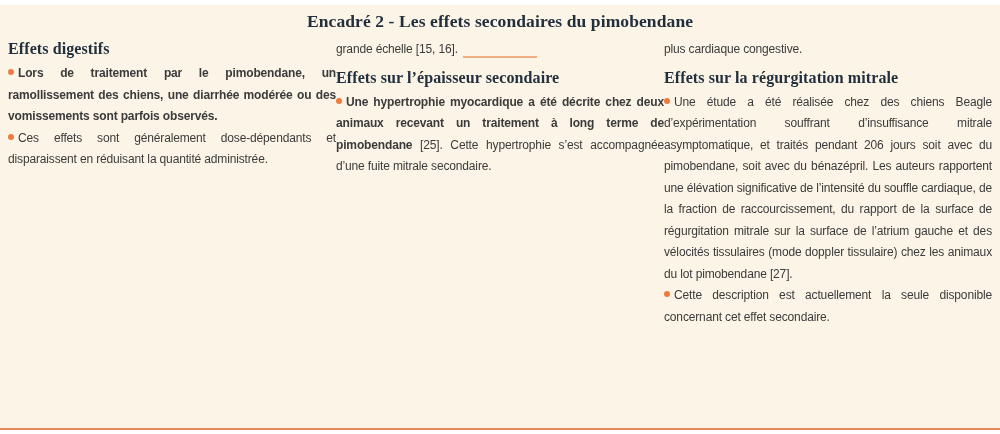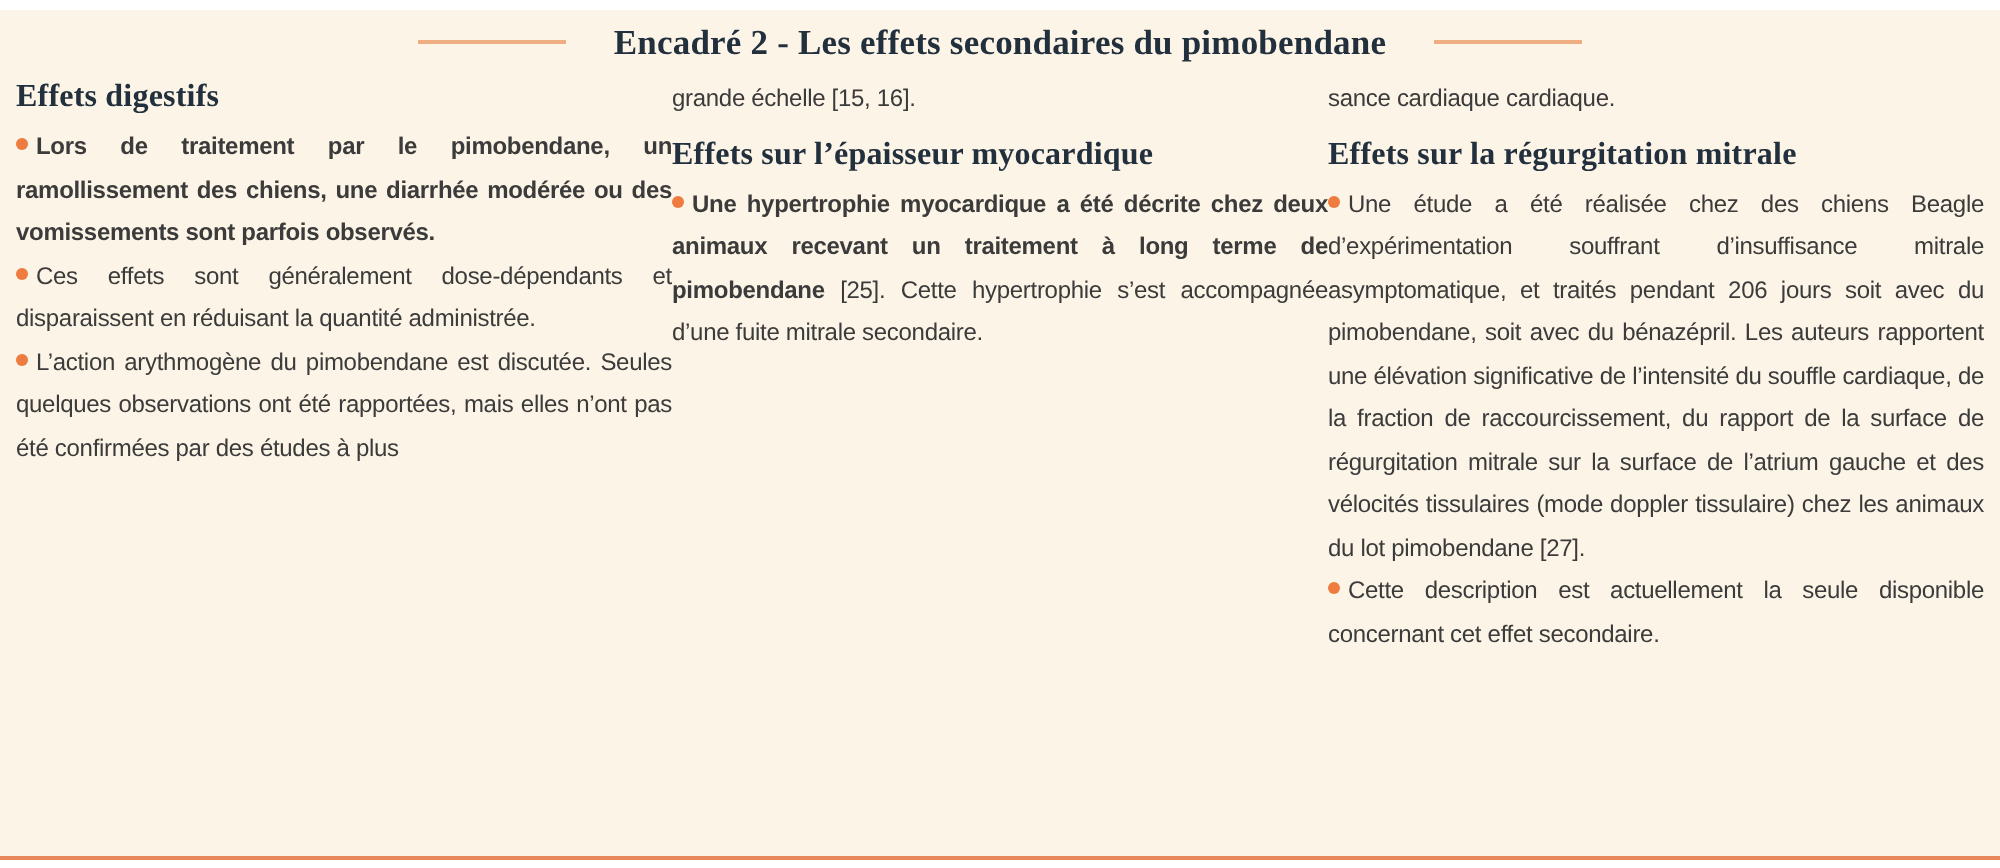--- a/index.html
+++ b/index.html
@@ -20,21 +20,21 @@
   }
   .encadre{
     position:absolute;left:0;right:0;top:5px;bottom:4px;
     background:var(--bg);
     border-bottom:2px solid var(--rule);
     padding:3px 8px 0 8px;
     overflow:hidden;
   }
   .box-header{
     display:flex;align-items:center;justify-content:center;
-    gap:24px;height:26px;
+    gap:24px;height:26px;flex-direction:column;
   }
   .title-rule{
     width:74px;height:2px;background:var(--dash);flex:0 0 auto;
   }
   .box-title{
     font-family:"Liberation Serif","DejaVu Serif",serif;
     font-weight:bold;font-size:17.5px;color:var(--heading);
     white-space:nowrap;letter-spacing:0.1px;
   }
   .columns{
@@ -71,27 +71,26 @@
   <div class="box-header">
     <span class="title-rule"></span>
     <span class="box-title">Encadré 2 - Les effets secondaires du pimobendane</span>
     <span class="title-rule"></span>
   </div>
   <div class="columns">
     <div class="col">
         <h3 class="heading">Effets digestifs</h3>
         <p class="para"><span class="dot"></span><span class="b">Lors de traitement par le pimobendane, un ramollissement des chiens, une diarrhée modérée ou des vomissements sont parfois observés.</span></p>
         <p class="para"><span class="dot"></span><span>Ces effets sont généralement dose-dépendants et disparaissent en réduisant la quantité administrée.</span></p>
-        <p class="para"><span class="dot"></span><span>L’action arythmogène du pimobendane est discutée. Seules quelques observations ont été rapportées, mais elles n’ont pas été confirmées par des études à plus</span></p>
       </div>
     <div class="col">
         <p class="para"><span>grande échelle [15, 16].</span></p>
-        <h3 class="heading">Effets sur l’épaisseur myocardique</h3>
+        <h3 class="heading">Effets sur l’épaisseur secondaire</h3>
         <p class="para"><span class="dot"></span><span class="b">Une hypertrophie myocardique a été décrite chez deux animaux recevant un traitement à long terme de pimobendane</span><span> [25]. Cette hypertrophie s’est accompagnée d’une fuite mitrale secondaire.</span></p>
       </div>
     <div class="col">
-        <p class="para"><span>sance cardiaque cardiaque.</span></p>
+        <p class="para"><span>plus cardiaque congestive.</span></p>
         <h3 class="heading">Effets sur la régurgitation mitrale</h3>
         <p class="para"><span class="dot"></span><span>Une étude a été réalisée chez des chiens Beagle d’expérimentation souffrant d’insuffisance mitrale asymptomatique, et traités pendant 206 jours soit avec du pimobendane, soit avec du bénazépril. Les auteurs rapportent une élévation significative de l’intensité du souffle cardiaque, de la fraction de raccourcissement, du rapport de la surface de régurgitation mitrale sur la surface de l’atrium gauche et des vélocités tissulaires (mode doppler tissulaire) chez les animaux du lot pimobendane [27].</span></p>
         <p class="para"><span class="dot"></span><span>Cette description est actuellement la seule disponible concernant cet effet secondaire.</span></p>
       </div>
   </div>
 </div>
 
 </body></html>

